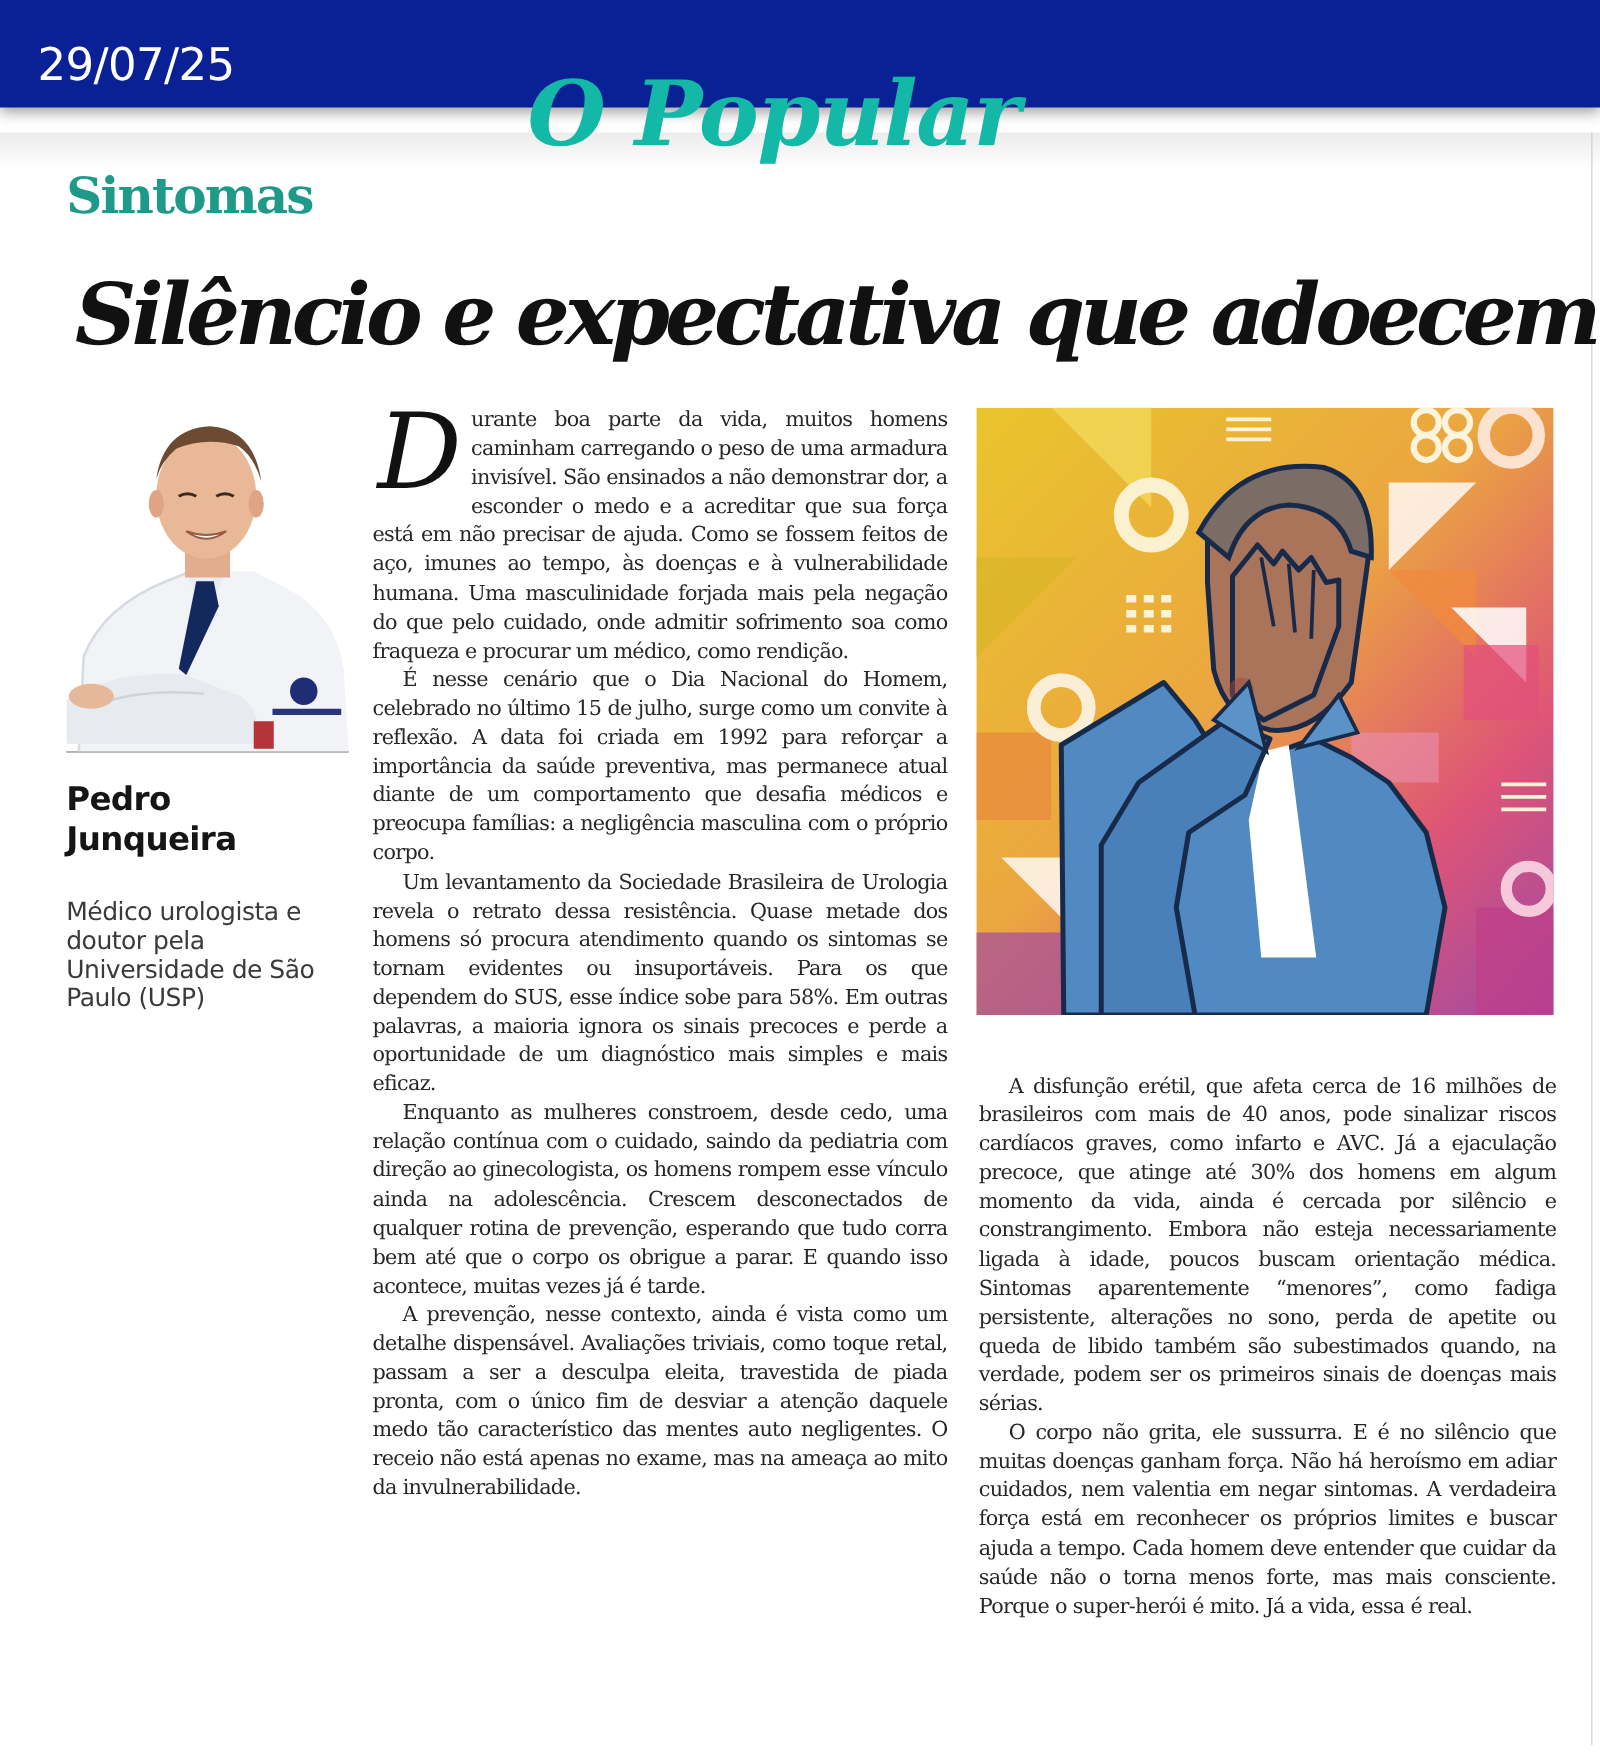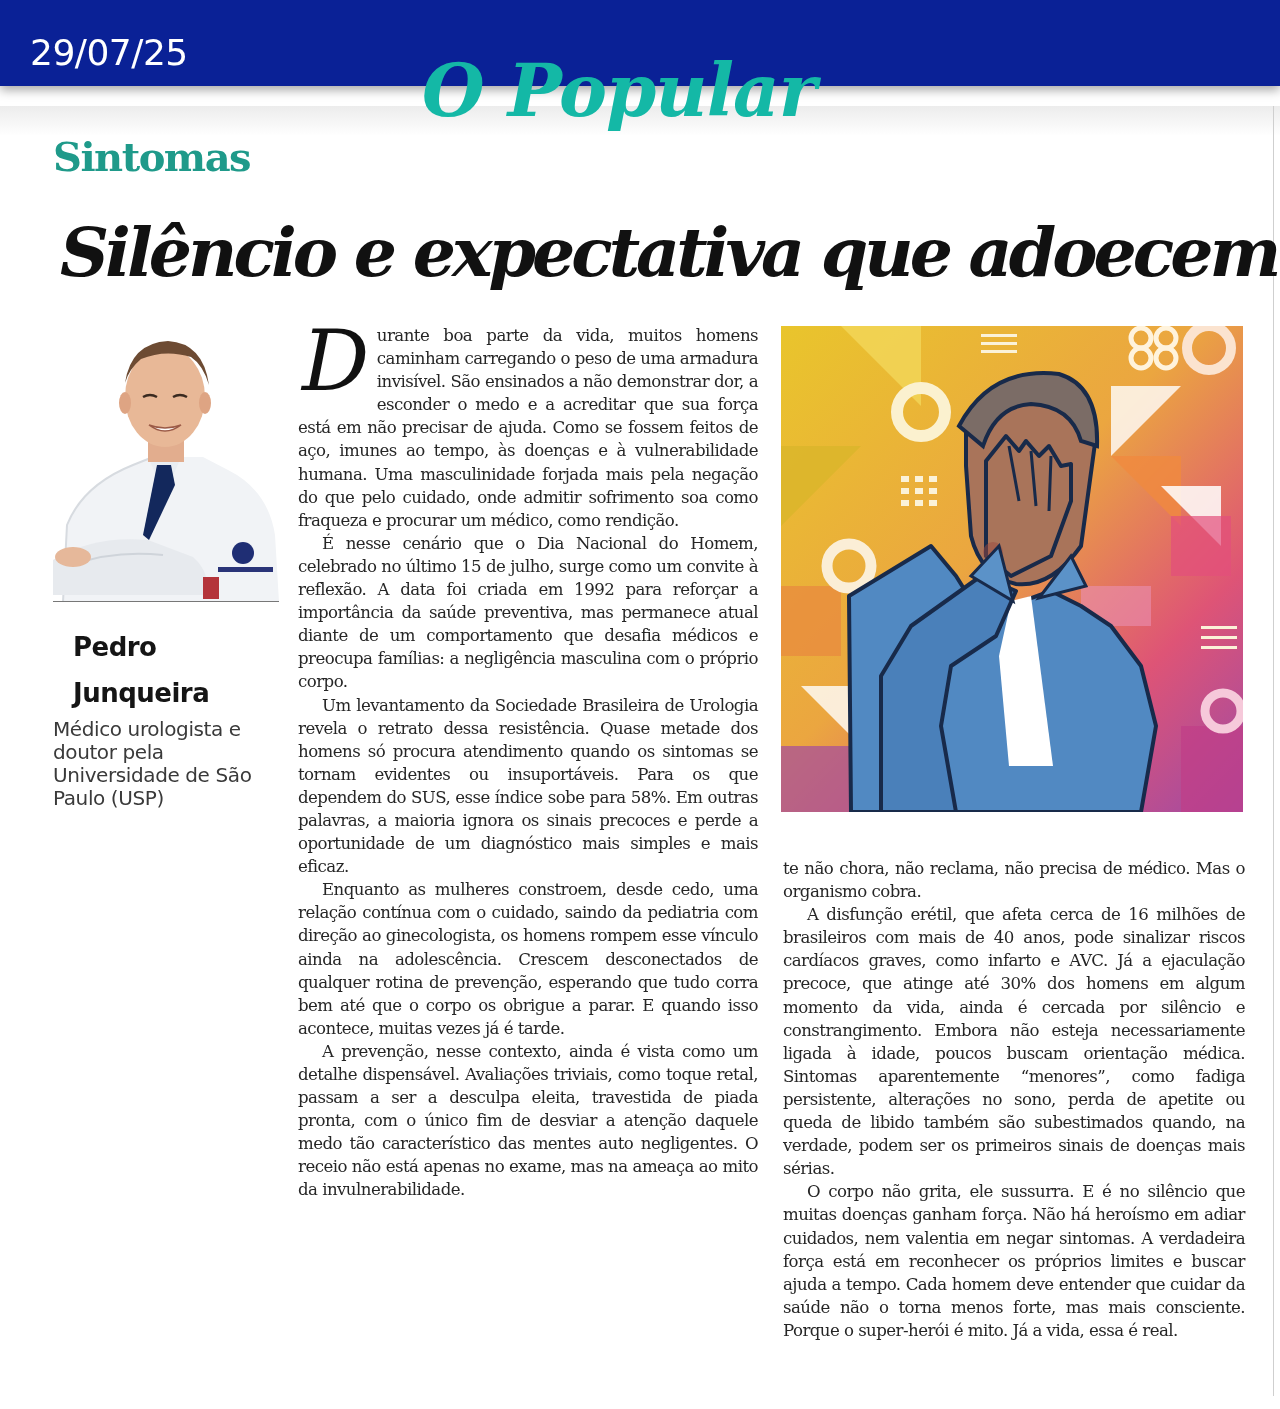--- a/index.html
+++ b/index.html
@@ -46,21 +46,21 @@
 
     
     .author-photo {
       position: absolute; left: 53px; top: 325px; width: 226px; height: 277px;
       background: #ffffff; overflow: hidden;
       border-bottom: 1px solid #777;
     }
     .author-name {
       position: absolute; left: 53px; top: 624px; width: 220px;
       font-family: "DejaVu Sans", sans-serif; font-weight: bold; font-size: 26px;
-      line-height: 46px; color: #151515; letter-spacing: -0.5px; margin-left: 20px;
+      line-height: 32px; color: #151515; letter-spacing: -0.5px;
     }
     .author-bio {
       position: absolute; left: 53px; top: 718px; width: 220px;
       font-family: "DejaVu Sans", sans-serif; font-size: 20px; line-height: 23px;
       color: #3a3a3a; letter-spacing: -0.4px;
     }
 
     
     .col {
       position: absolute; font-family: "DejaVu Serif", serif; font-size: 16.6px;
@@ -208,16 +208,15 @@
     <path d="M205 135 L225 110 L238 125 L245 115 L258 130 L268 120 L280 140 L290 138 L290 175 L270 230 L230 250 L205 230 Z" fill="#a9745a" stroke="#182a4a" stroke-width="4" stroke-linejoin="round"></path>
     <path d="M228 120 L238 175 M250 125 L255 180 M270 130 L268 185" stroke="#182a4a" stroke-width="3" fill="none"></path>
     <circle cx="212" cy="226" r="10" fill="#9b4a3f" opacity="0.5"></circle>
 
     <path d="M190 250 L232 275 L218 220 Z" fill="#5b92c8" stroke="#182a4a" stroke-width="3"></path>
     <path d="M290 230 L258 272 L305 260 Z" fill="#5b92c8" stroke="#182a4a" stroke-width="3"></path>
   </svg>
 </div>
 
 <div class="col col2">
-  <p class="noindent">te não chora, não reclama, não precisa de médico. Mas o organismo cobra.</p>
   <p>A disfunção erétil, que afeta cerca de 16 milhões de brasileiros com mais de 40 anos, pode sinalizar riscos cardíacos graves, como infarto e AVC. Já a ejaculação precoce, que atinge até 30% dos homens em algum momento da vida, ainda é cercada por silêncio e constrangimento. Embora não esteja necessariamente ligada à idade, poucos buscam orientação médica. Sintomas aparentemente “menores”, como fadiga persistente, alterações no sono, perda de apetite ou queda de libido também são subestimados quando, na verdade, podem ser os primeiros sinais de doenças mais sérias.</p>
   <p>O corpo não grita, ele sussurra. E é no silêncio que muitas doenças ganham força. Não há heroísmo em adiar cuidados, nem valentia em negar sintomas. A verdadeira força está em reconhecer os próprios limites e buscar ajuda a tempo. Cada homem deve entender que cuidar da saúde não o torna menos forte, mas mais consciente. Porque o super-herói é mito. Já a vida, essa é real.</p>
 </div>
 
 </body></html>

